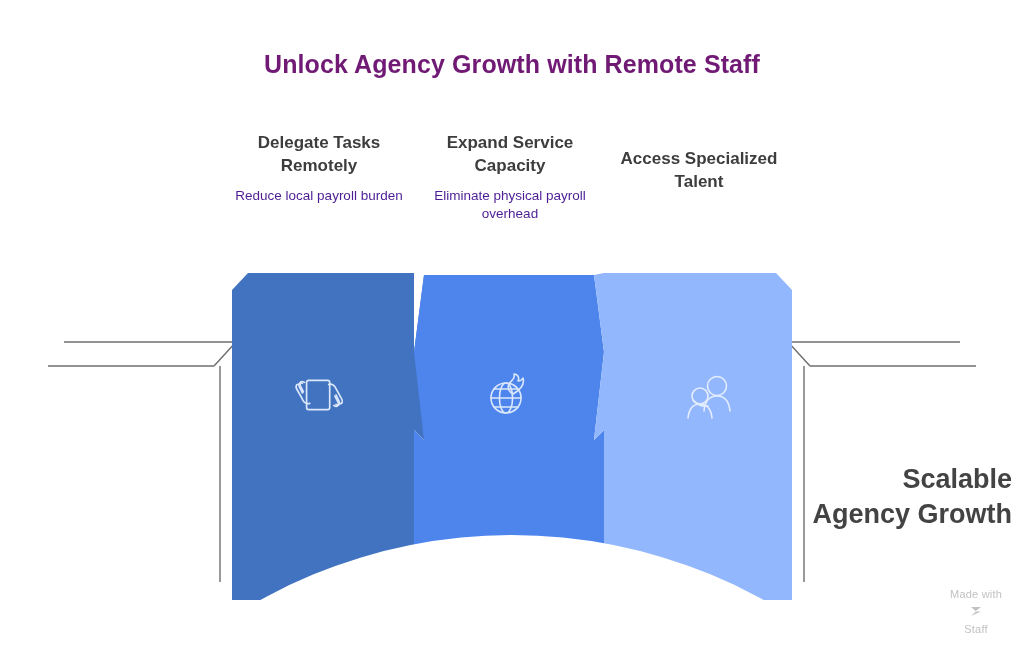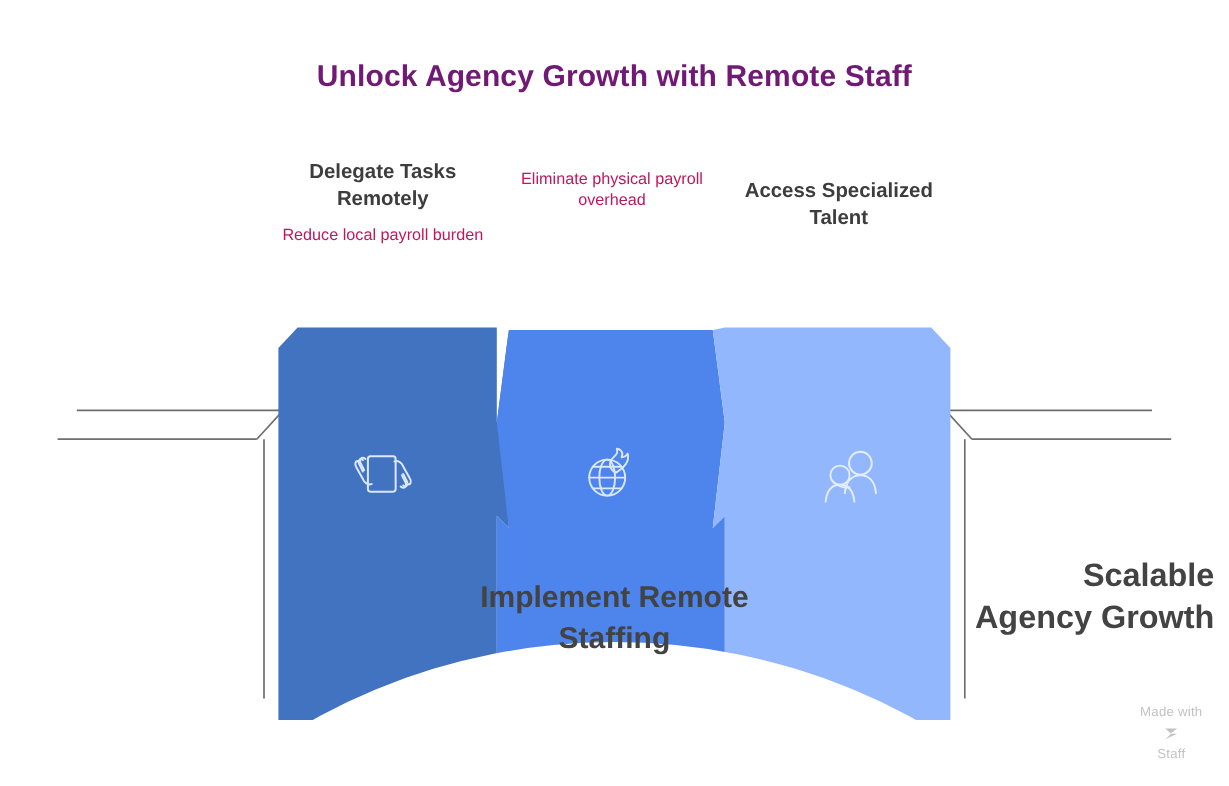--- a/index.html
+++ b/index.html
@@ -41,21 +41,21 @@
   .col-heading {
     font-size: 17px;
     font-weight: bold;
     color: #3d3d3d;
     line-height: 1.38;
   }
   .col-sub {
     margin-top: 9px;
     font-size: 13.5px;
     font-weight: normal;
-    color: #be185d;
+    color: #4c1d95;
     line-height: 1.35;
   }
   #caption-0 { left: 224px; top: 131px; }
   #caption-1 { left: 415px; top: 131px; }
   #caption-2 { left: 604px; top: 131px; margin-top: 16px; }
 
   
   #bridge-svg {
     position: absolute;
     left: 0;
@@ -117,20 +117,21 @@
 <div id="canvas">
 
   <div id="page-title">Unlock Agency Growth with Remote Staff</div>
 
   <div class="col-caption" id="caption-0">
     <div class="col-heading">Delegate Tasks Remotely</div>
     <div class="col-sub">Reduce local payroll burden</div>
   </div>
 
   <div class="col-caption" id="caption-1">
+    <div class="col-heading">Expand Service Capacity</div>
     <div class="col-sub">Eliminate physical payroll overhead</div>
   </div>
 
   <div class="col-caption" id="caption-2">
     <div class="col-heading">Access Specialized Talent</div>
   </div>
 
   <svg id="bridge-svg" viewBox="0 0 1024 655">
 
     <defs>
@@ -218,21 +219,20 @@
     <g transform="translate(686,374)" fill="none" stroke="#e3edfe" stroke-width="1.6" stroke-linecap="round" stroke-linejoin="round">
       <circle cx="31" cy="12" r="9.5"></circle>
       <path d="M 18 37 C 19 27 24 22 31 22 C 38 22 43 27 44 37"></path>
       <circle cx="14" cy="22" r="8"></circle>
       <path d="M 2 44 C 3 35 7 30 14 30 C 21 30 25 35 26 44"></path>
       <path d="M 7 26 C 11 31 16 33 22 32"></path>
     </g>
   </svg>
 
 
-  <div id="label-center">Implement Remote Staffing</div>
 
   <div class="side-label" id="label-end">Scalable Agency Growth</div>
 
   <div id="watermark">
     <span>Made with</span>
     <span>
       <svg width="13" height="13" viewBox="0 0 13 13">
         <path d="M 1 2 L 11 2 L 5 6.5 L 11 6.5 L 1 11 L 6 6.5 Z" fill="#c2c2c2"></path>
       </svg>
     </span>

